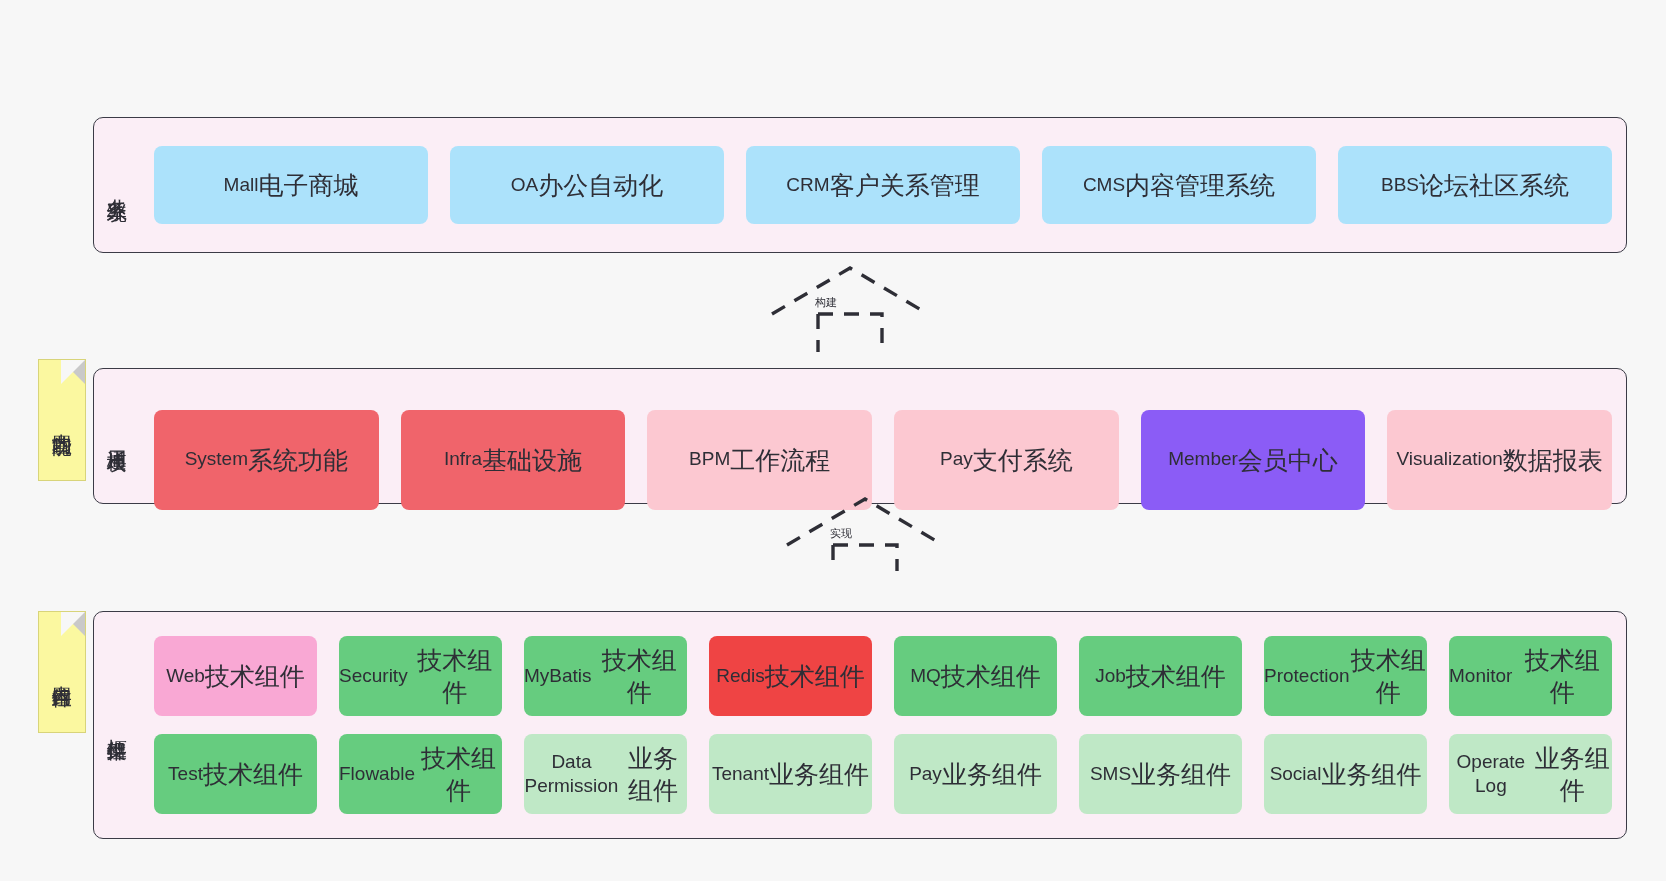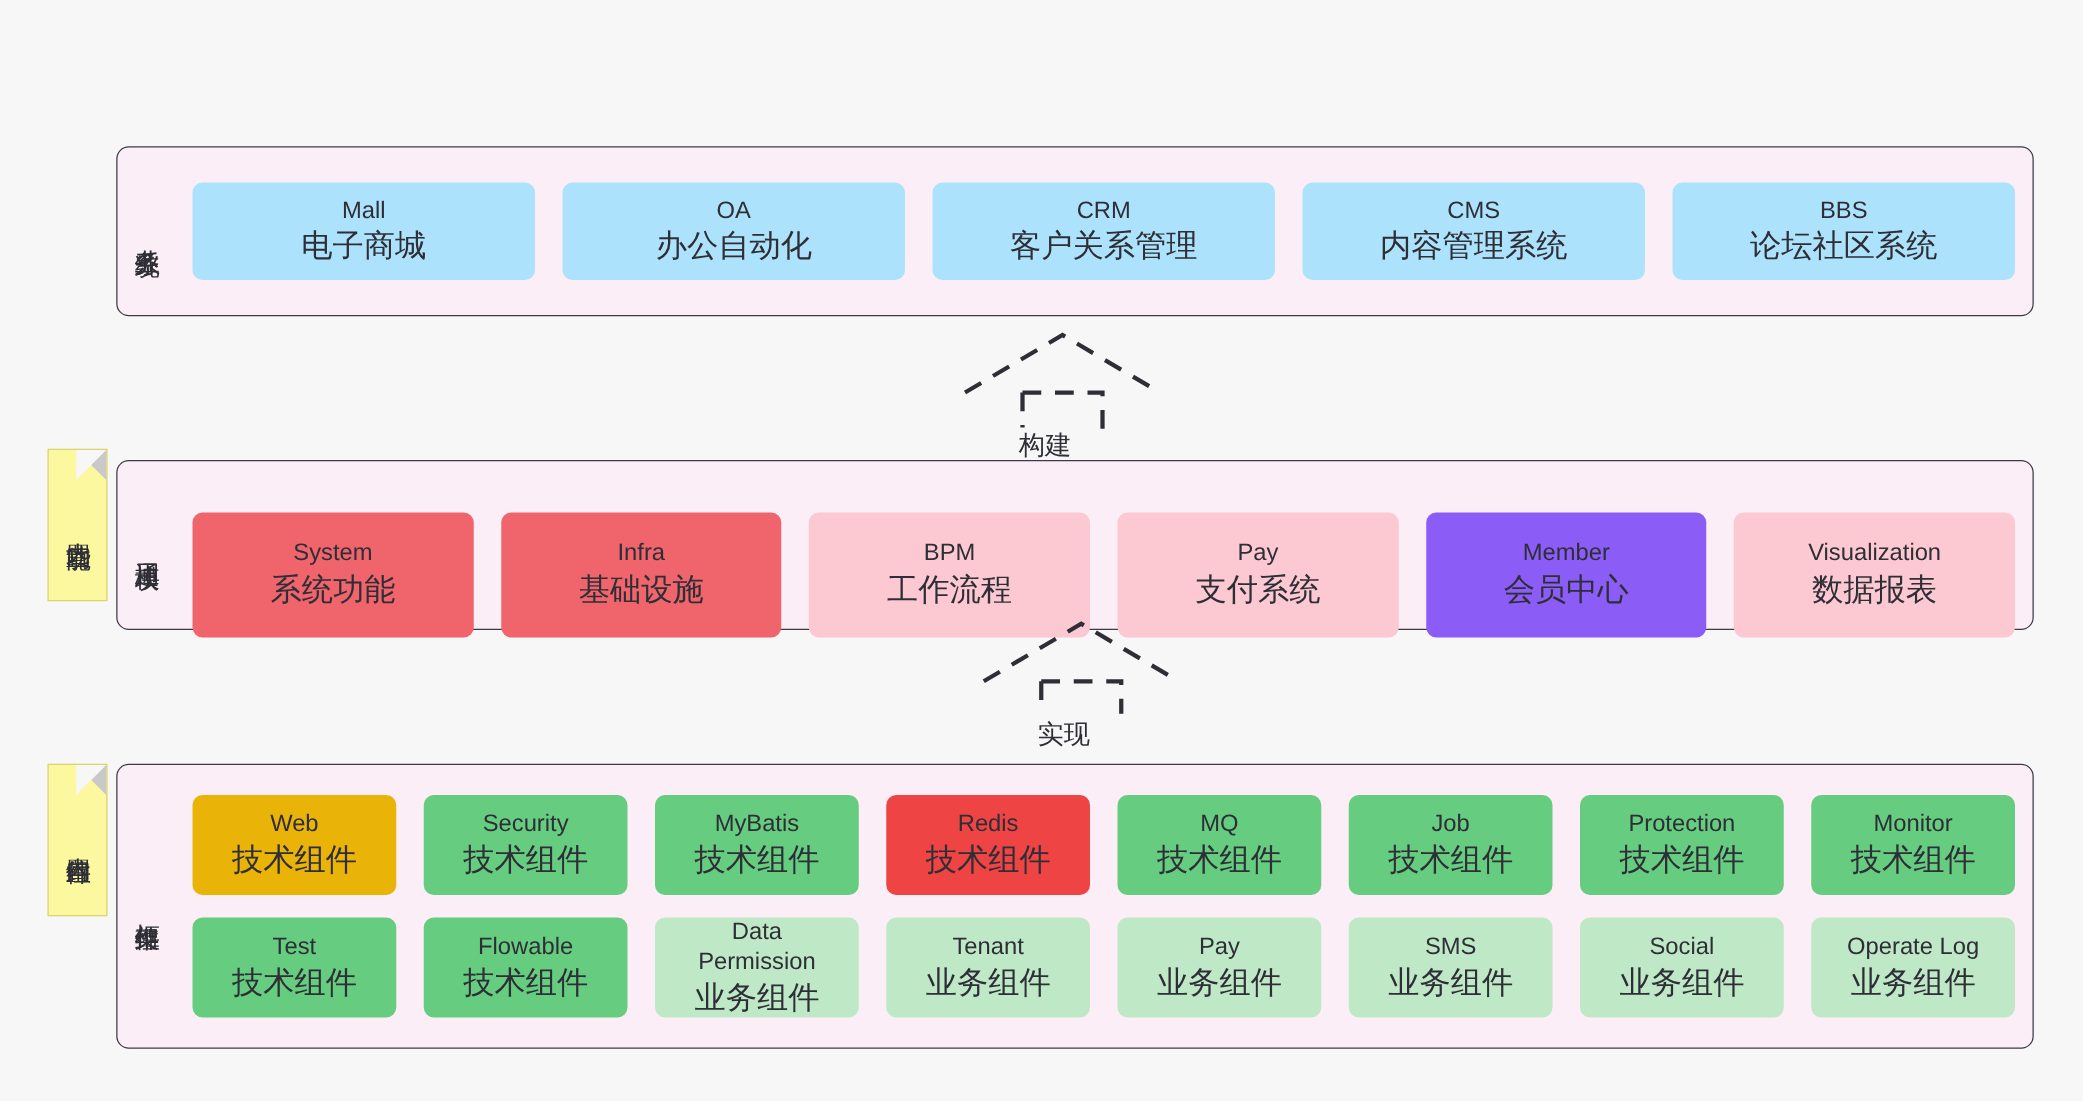--- a/index.html
+++ b/index.html
@@ -53,21 +53,21 @@
     display: flex;
     gap: 22px;
   }
 
   
   .box {
     flex: 1 1 0;
     box-sizing: border-box;
     border-radius: 8px;
     display: flex;
-    flex-direction: column;
+    flex-direction: row;
     align-items: center;
     justify-content: center;
     text-align: center;
     color: #2e2e36;
     line-height: 1.28;
     user-select: none;
   }
   .box .t1 { font-size: 19px; }
   .box .t2 { font-size: 25px; }
 
@@ -107,27 +107,26 @@
     right: 0;
     width: 0; height: 0;
     border-left: 24px solid #f7f7f7;
     border-bottom: 24px solid transparent;
   }
 
   
   .arrow { position: absolute; }
   .arrow-label {
     position: absolute;
-    font-size: 21px;
+    font-size: 11px;
     color: #2e2e36;
     background: #f7f7f7;
     padding: 0 3px;
     user-select: none;
     white-space: nowrap;
-    margin-top: 47px;
   }
 </style>
 </head>
 <body>
 
 <div id="canvas">
 
   <div class="layer biz-layer" style="left:93px; top:117px; width:1534px; height:136px;">
     <div class="layer-title">业务系统</div>
     <div class="layer-body">
@@ -210,21 +209,21 @@
     <span>内置组件</span>
     <span class="fold"></span>
     <span class="fold-cut"></span>
   </div>
 
   <div class="layer fw-layer" style="left:93px; top:611px; width:1534px; height:228px;">
     <div class="layer-title">框架组件</div>
     <div class="layer-body">
 
       <div class="row">
-        <div class="box" style="background:#eab308;">
+        <div class="box" style="background:#f9a8d4;">
           <span class="t1">Web</span>
           <span class="t2">技术组件</span>
         </div>
         <div class="box" style="background:#66cc7f;">
           <span class="t1">Security</span>
           <span class="t2">技术组件</span>
         </div>
         <div class="box" style="background:#66cc7f;">
           <span class="t1">MyBatis</span>
           <span class="t2">技术组件</span>

